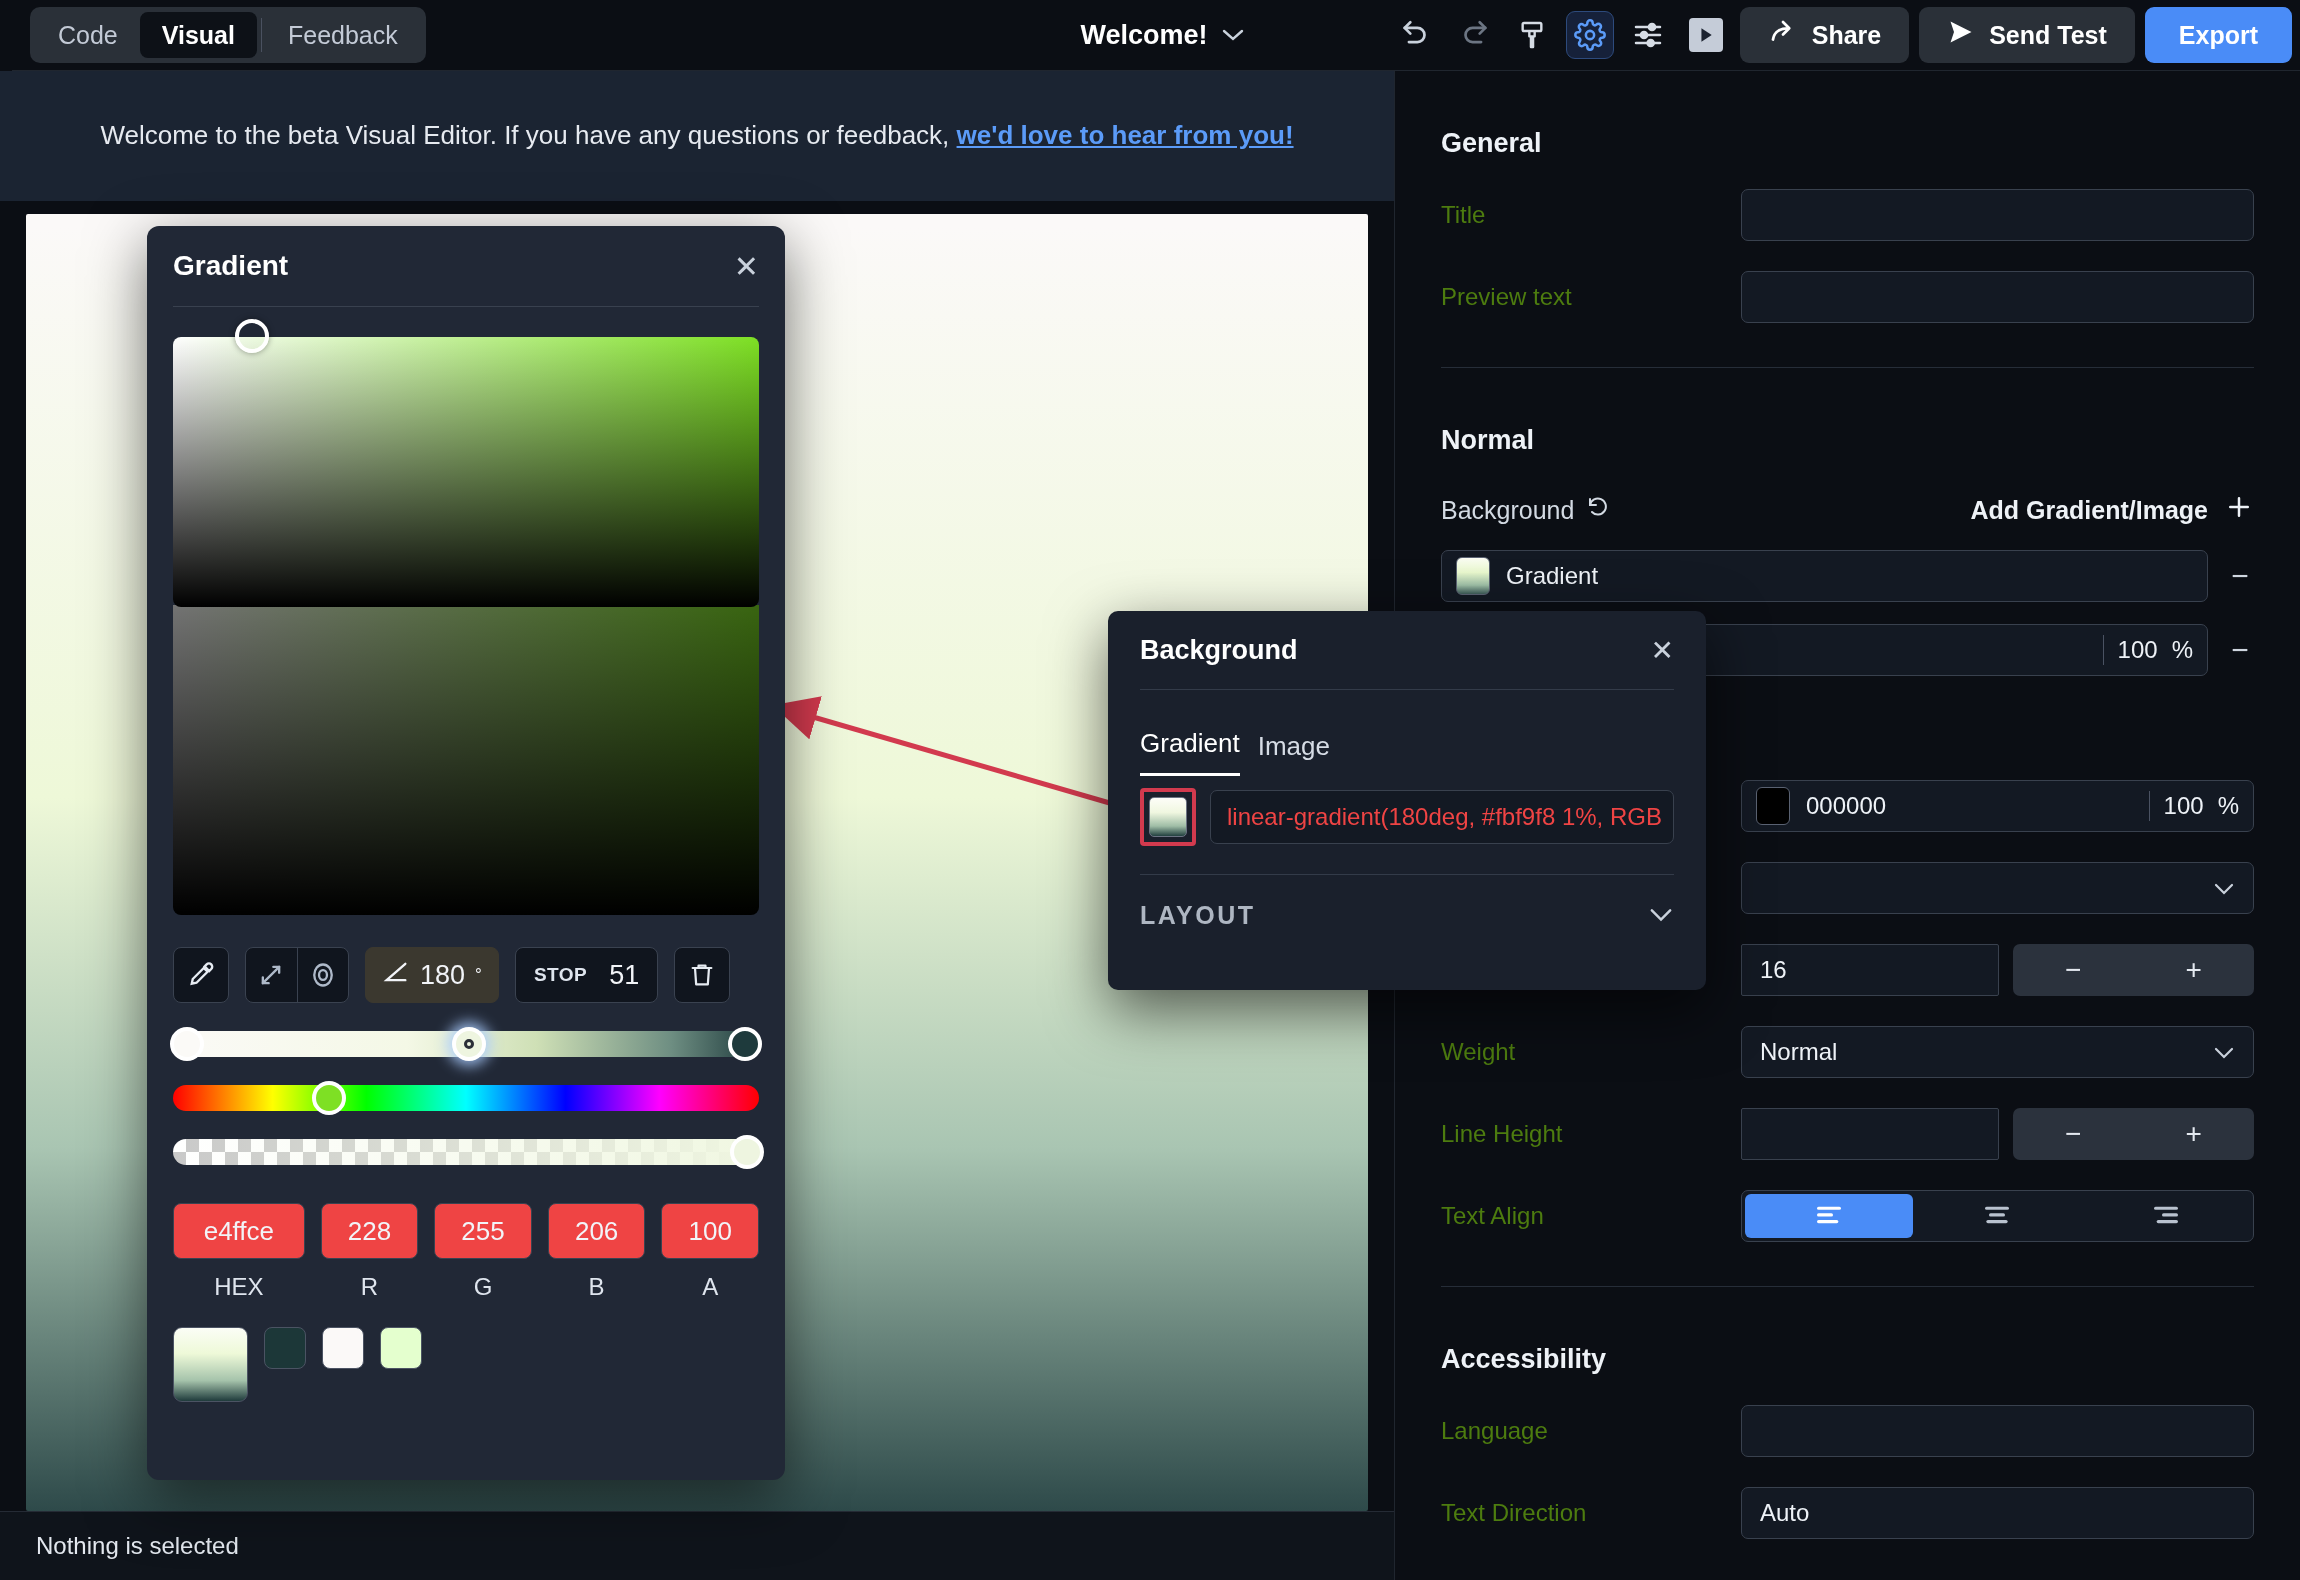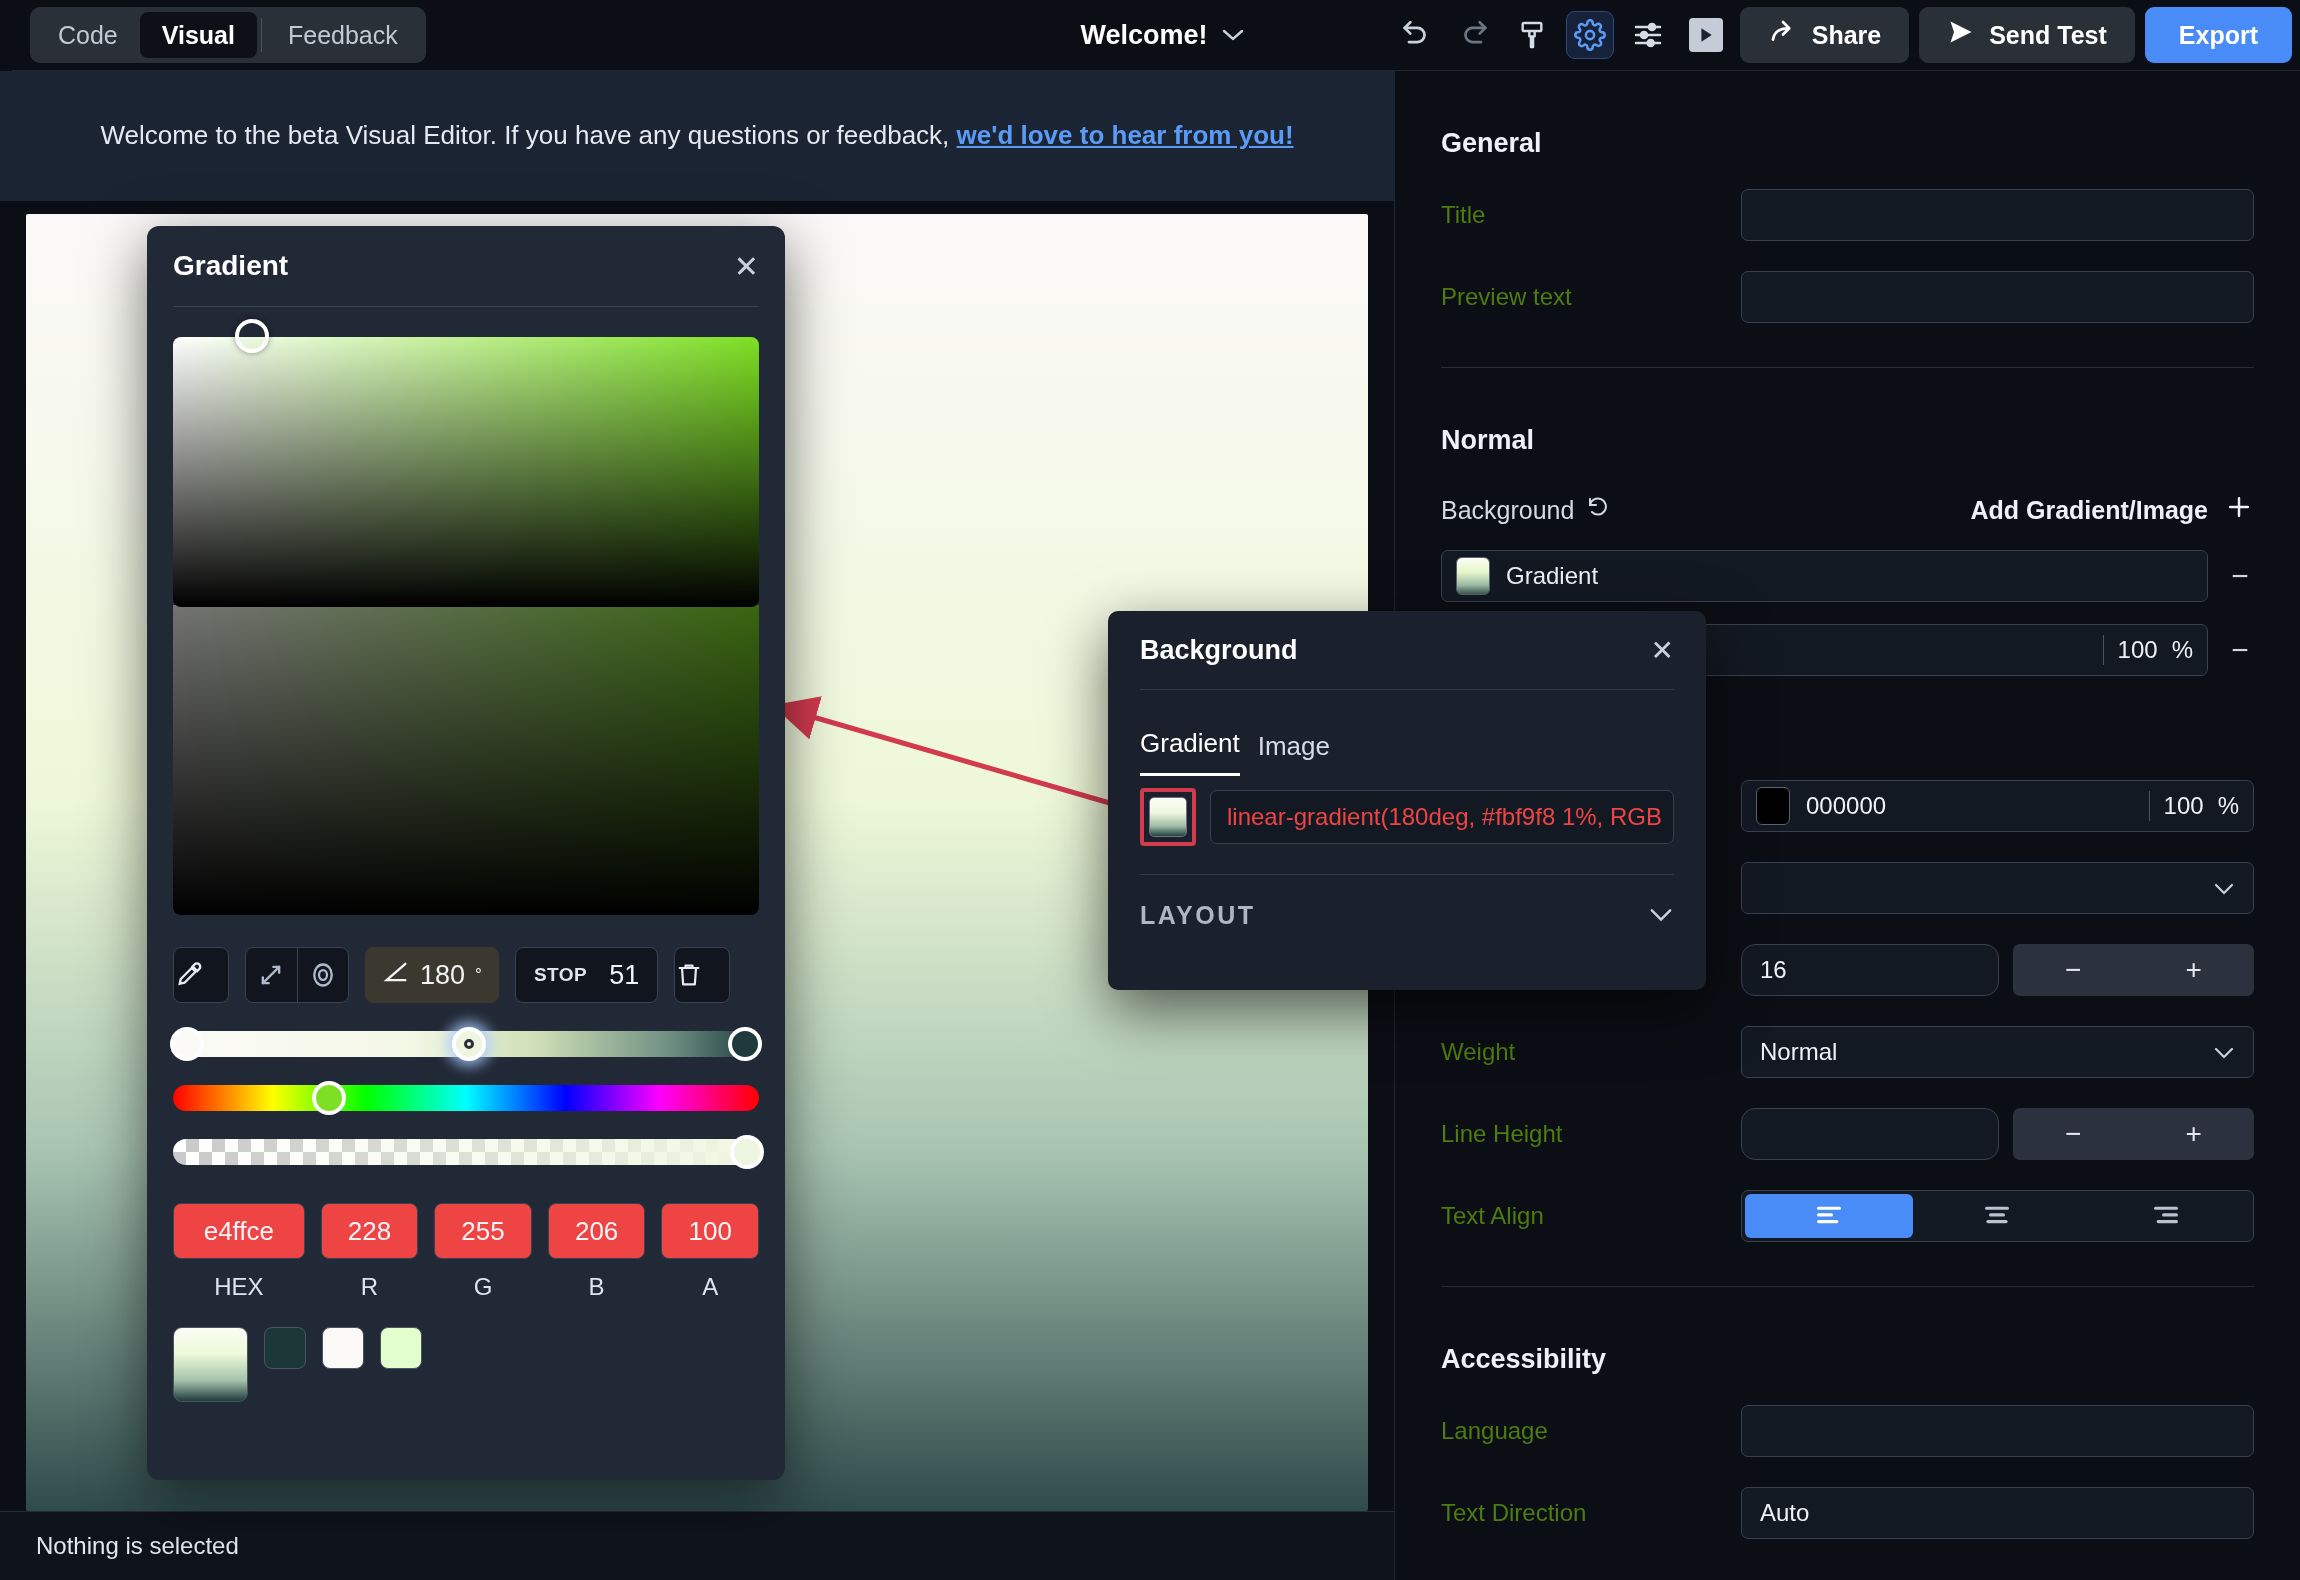--- a/index.html
+++ b/index.html
@@ -121,21 +121,21 @@
   .sw.black { background: #000; }
   .chip .nm { color: #eef2f7; font-size: 24px; }
   .chip .pct { margin-left: auto; display: flex; align-items: center; gap: 14px;
     color: #eef2f7; font-size: 24px; }
   .chip .vdiv { width: 1px; height: 30px; background: #4a5262; }
   .minus { color: #cfd6e0; font-size: 30px; width: 28px; text-align: center; cursor: pointer; }
 
   .stepper { display: flex; gap: 14px; flex: 1; }
   .stepper .inp {
     width: 258px; height: 52px; background: #131923; border: 1px solid #39414e;
-    border-radius: 14px; display: flex; align-items: center; padding: 0 18px;
+    border-radius: 2px; display: flex; align-items: center; padding: 0 18px;
     color: #eef2f7; font-size: 24px;
   }
   .stepper .pm {
     flex: 1; height: 52px; background: #2b323d; border-radius: 7px;
     display: flex; align-items: center; justify-content: space-around;
     color: #e4e9f0; font-size: 28px; cursor: pointer;
   }
   .align-group {
     flex: 1; height: 52px; background: #131923; border: 1px solid #39414e;
     border-radius: 7px; display: flex; align-items: center; padding: 3px;
@@ -172,21 +172,21 @@
   }
   .sv-dot {
     position: absolute; width: 34px; height: 34px; border-radius: 50%;
     border: 4px solid #fff; left: 62px; top: -18px; box-sizing: border-box;
     box-shadow: 0 0 6px rgba(0,0,0,.4); cursor: grab;
   }
 
   .tool-row { display: flex; align-items: center; gap: 16px; margin-top: 32px; }
   .tbtn {
     height: 56px; background: #10151e; border: 1px solid #3a4250; border-radius: 8px;
-    display: flex; align-items: center; justify-content: flex-start; cursor: pointer;
+    display: flex; align-items: center; justify-content: center; cursor: pointer;
   }
   .tbtn.sq { width: 56px; }
   .tbtn.pair { width: 104px; padding: 0; }
   .tbtn.pair .half { flex: 1; display: flex; align-items: center; justify-content: center; height: 100%; }
   .tbtn.pair .sep { width: 1px; height: 100%; background: #3a4250; }
   .tbtn.angle {
     background: #3b382f; border-color: #3b382f; padding: 0 16px; gap: 10px;
     color: #f2f4f8; font-size: 27px;
   }
   .tbtn.stop { padding: 0 18px; gap: 22px; }

